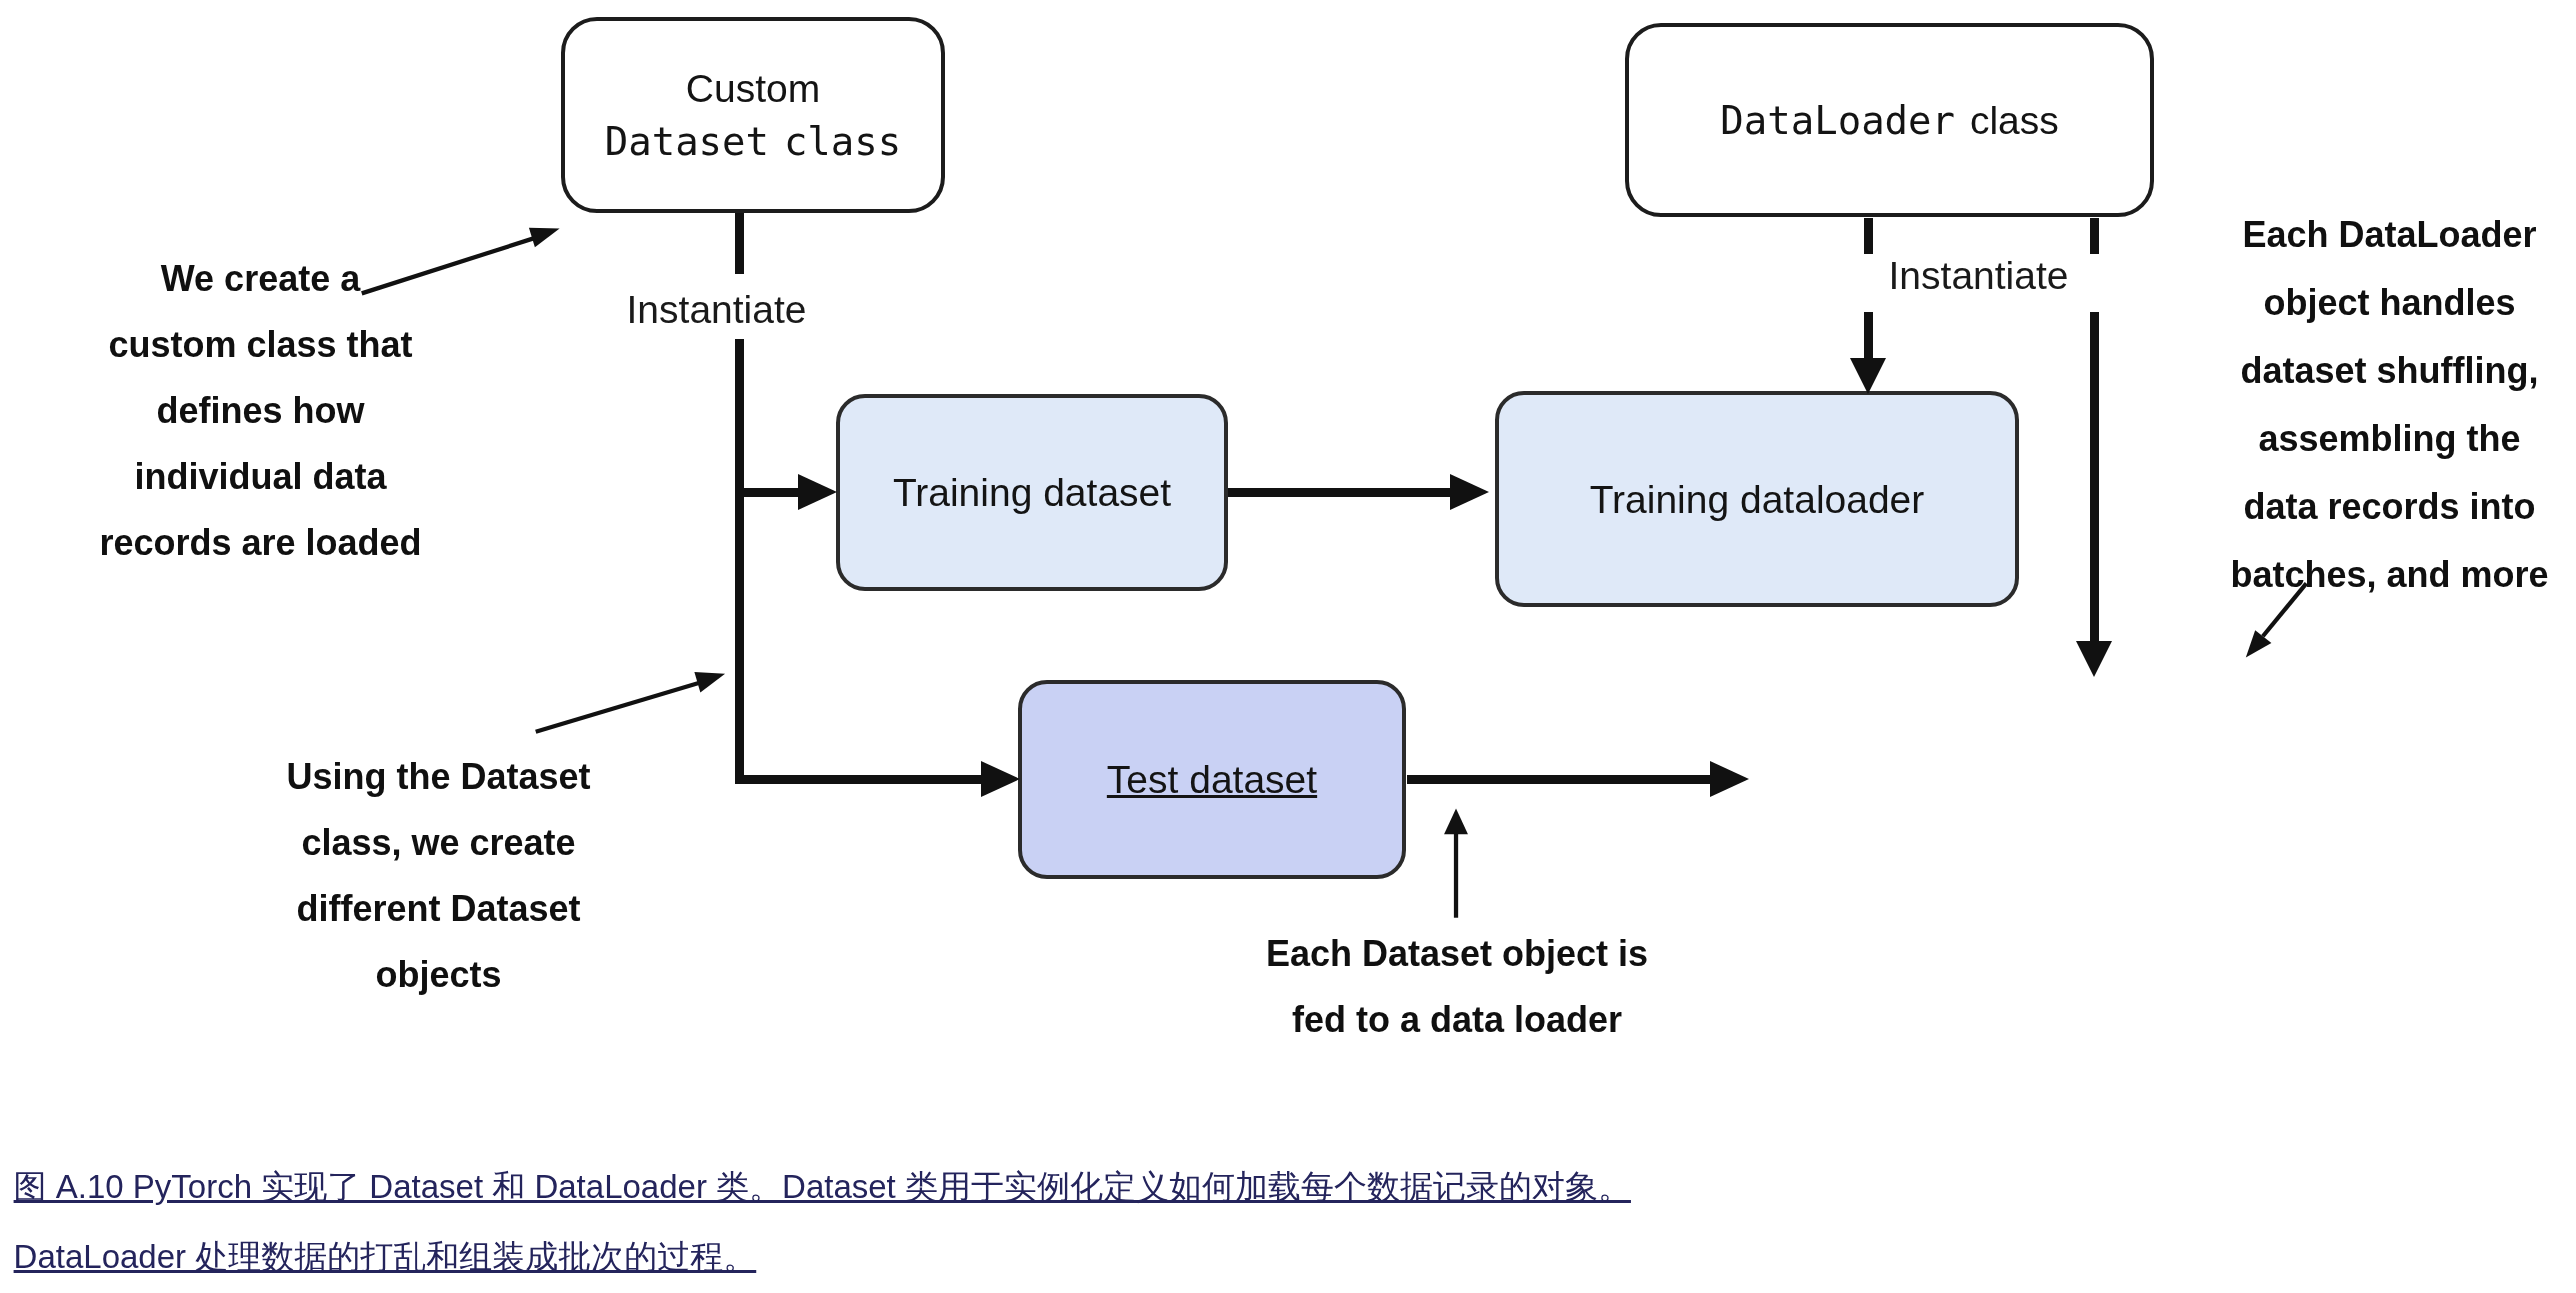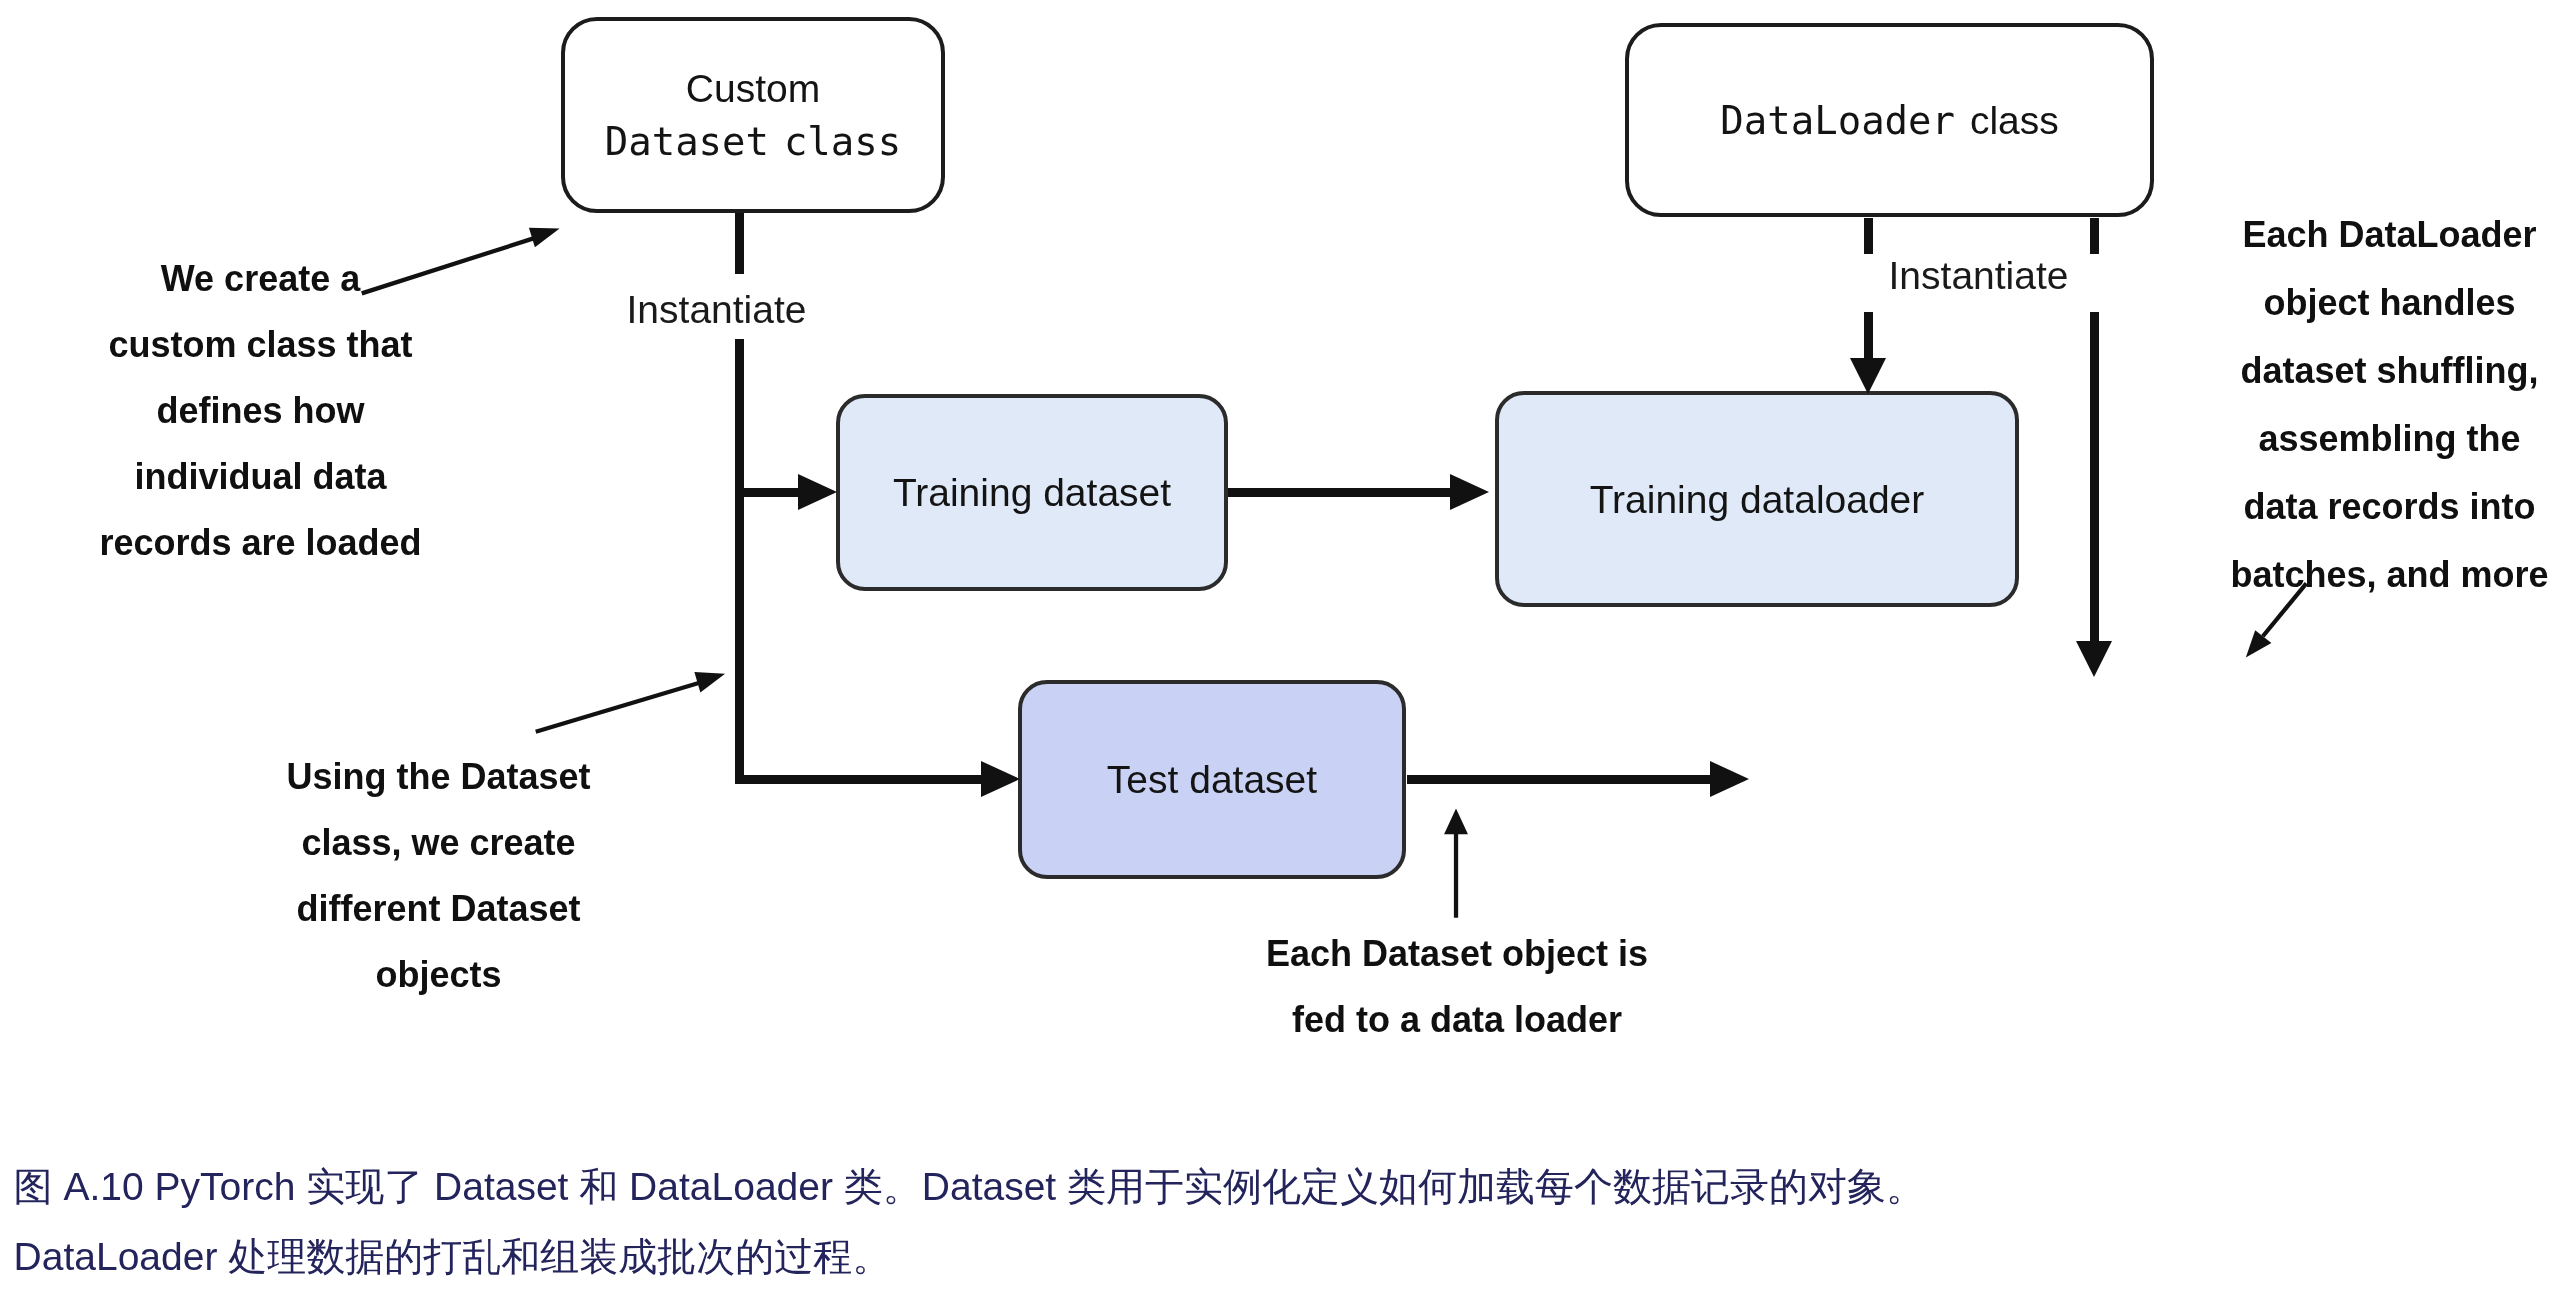--- a/index.html
+++ b/index.html
@@ -5,21 +5,21 @@
   html,body{margin:0;padding:0;background:#ffffff;}
   body{width:2576px;height:1293px;font-family:"Liberation Sans",sans-serif;}
   .canvas{position:relative;width:2576px;height:1293px;background:#fff;overflow:hidden;}
 
   
   .box{position:absolute;box-sizing:border-box;display:flex;flex-direction:column;
        align-items:center;justify-content:center;text-align:center;
        color:#141414;font-size:39px;line-height:53px;}
   .box.white{background:#ffffff;border:4.3px solid #1c1c1c;border-radius:36px;}
   .box.lightblue{background:#dfe9f8;border:4.3px solid #2b2b2b;border-radius:29px;}
-  .box.periwinkle{background:#c9d1f4;border:4.3px solid #2b2b2b;border-radius:29px;}
+  .box.periwinkle{background:#c9d1f4;border:4.3px solid #2b2b2b;border-radius:29px;text-decoration:underline;}
   .code{font-family:"DejaVu Sans Mono","Liberation Mono",monospace;}
   .suffix{margin-left:.38em;}
 
   
   .hbar{position:absolute;height:8.5px;background:#111;}
   .vbar{position:absolute;width:8.5px;background:#111;}
   .head-right{position:absolute;width:0;height:0;
     border-top:18px solid transparent;border-bottom:18px solid transparent;
     border-left:39px solid #111;}
   .head-down{position:absolute;width:0;height:0;
@@ -30,22 +30,22 @@
   .edge-label{position:absolute;width:341px;text-align:center;
     font-size:39px;color:#1a1a1a;background:#fff;}
 
   
   .note{position:absolute;font-weight:bold;color:#101010;
     font-size:36px;line-height:66px;text-align:center;}
   .note-right{line-height:68px;}
   .svg-overlay{position:absolute;left:0;top:0;}
 
   
-  .caption{position:absolute;left:13.6px;top:1152px;font-size:39px;line-height:70px;
-    color:#24245c;white-space:nowrap;}
+  .caption{position:absolute;left:13.6px;top:1152px;font-size:33px;line-height:70px;
+    color:#24245c;white-space:nowrap;text-decoration:underline;}
 </style>
 </head>
 <body>
 
 <div class="canvas">
 
   <div class="box white" style="left:561px;top:17px;width:384px;height:196px;">
     <div><span>Custom</span></div>
     <div><span class="code">Dataset</span><span class="suffix code">class</span></div>
   </div>

